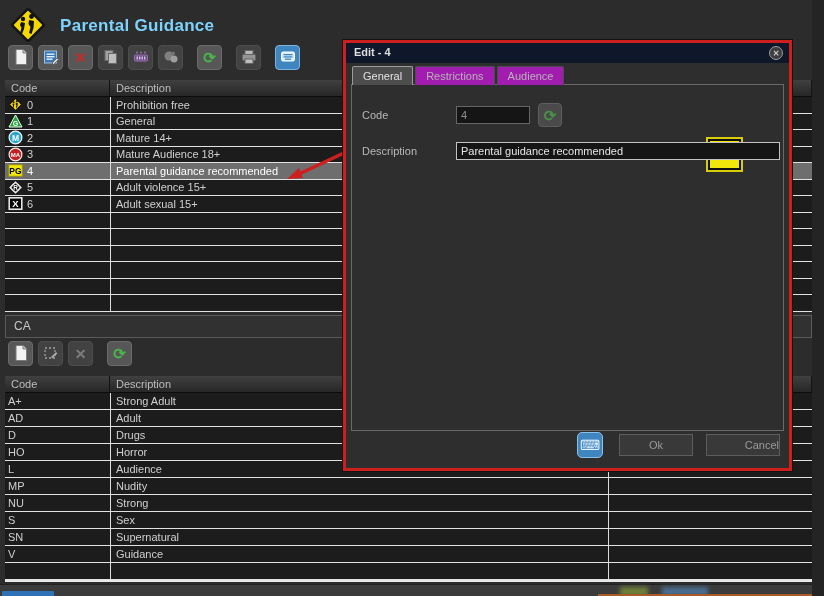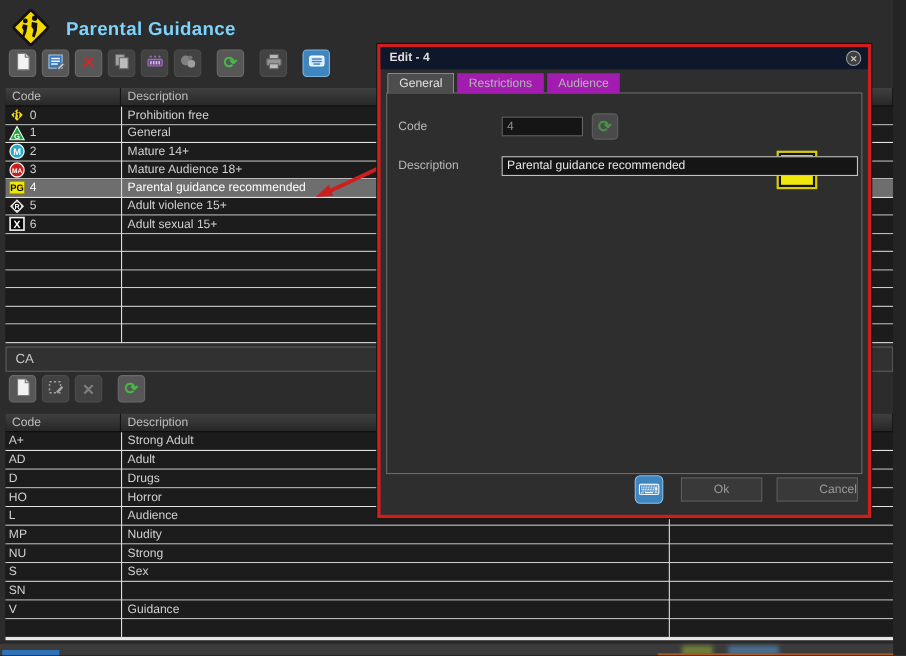--- a/index.html
+++ b/index.html
@@ -350,20 +350,21 @@
     <div class="grow">
         <div class="ccode">NU</div>
         <div class="cdesc">Strong</div>
       </div>
     <div class="grow">
         <div class="ccode">S</div>
         <div class="cdesc">Sex</div>
       </div>
     <div class="grow">
         <div class="ccode">SN</div>
+        <div class="cdesc">Supernatural</div>
       </div>
     <div class="grow">
         <div class="ccode">V</div>
         <div class="cdesc">Guidance</div>
       </div>
     <div class="grow"></div>
     <div class="vline vl1"></div>
     <div class="vline vl2"></div>
   </div>
 

